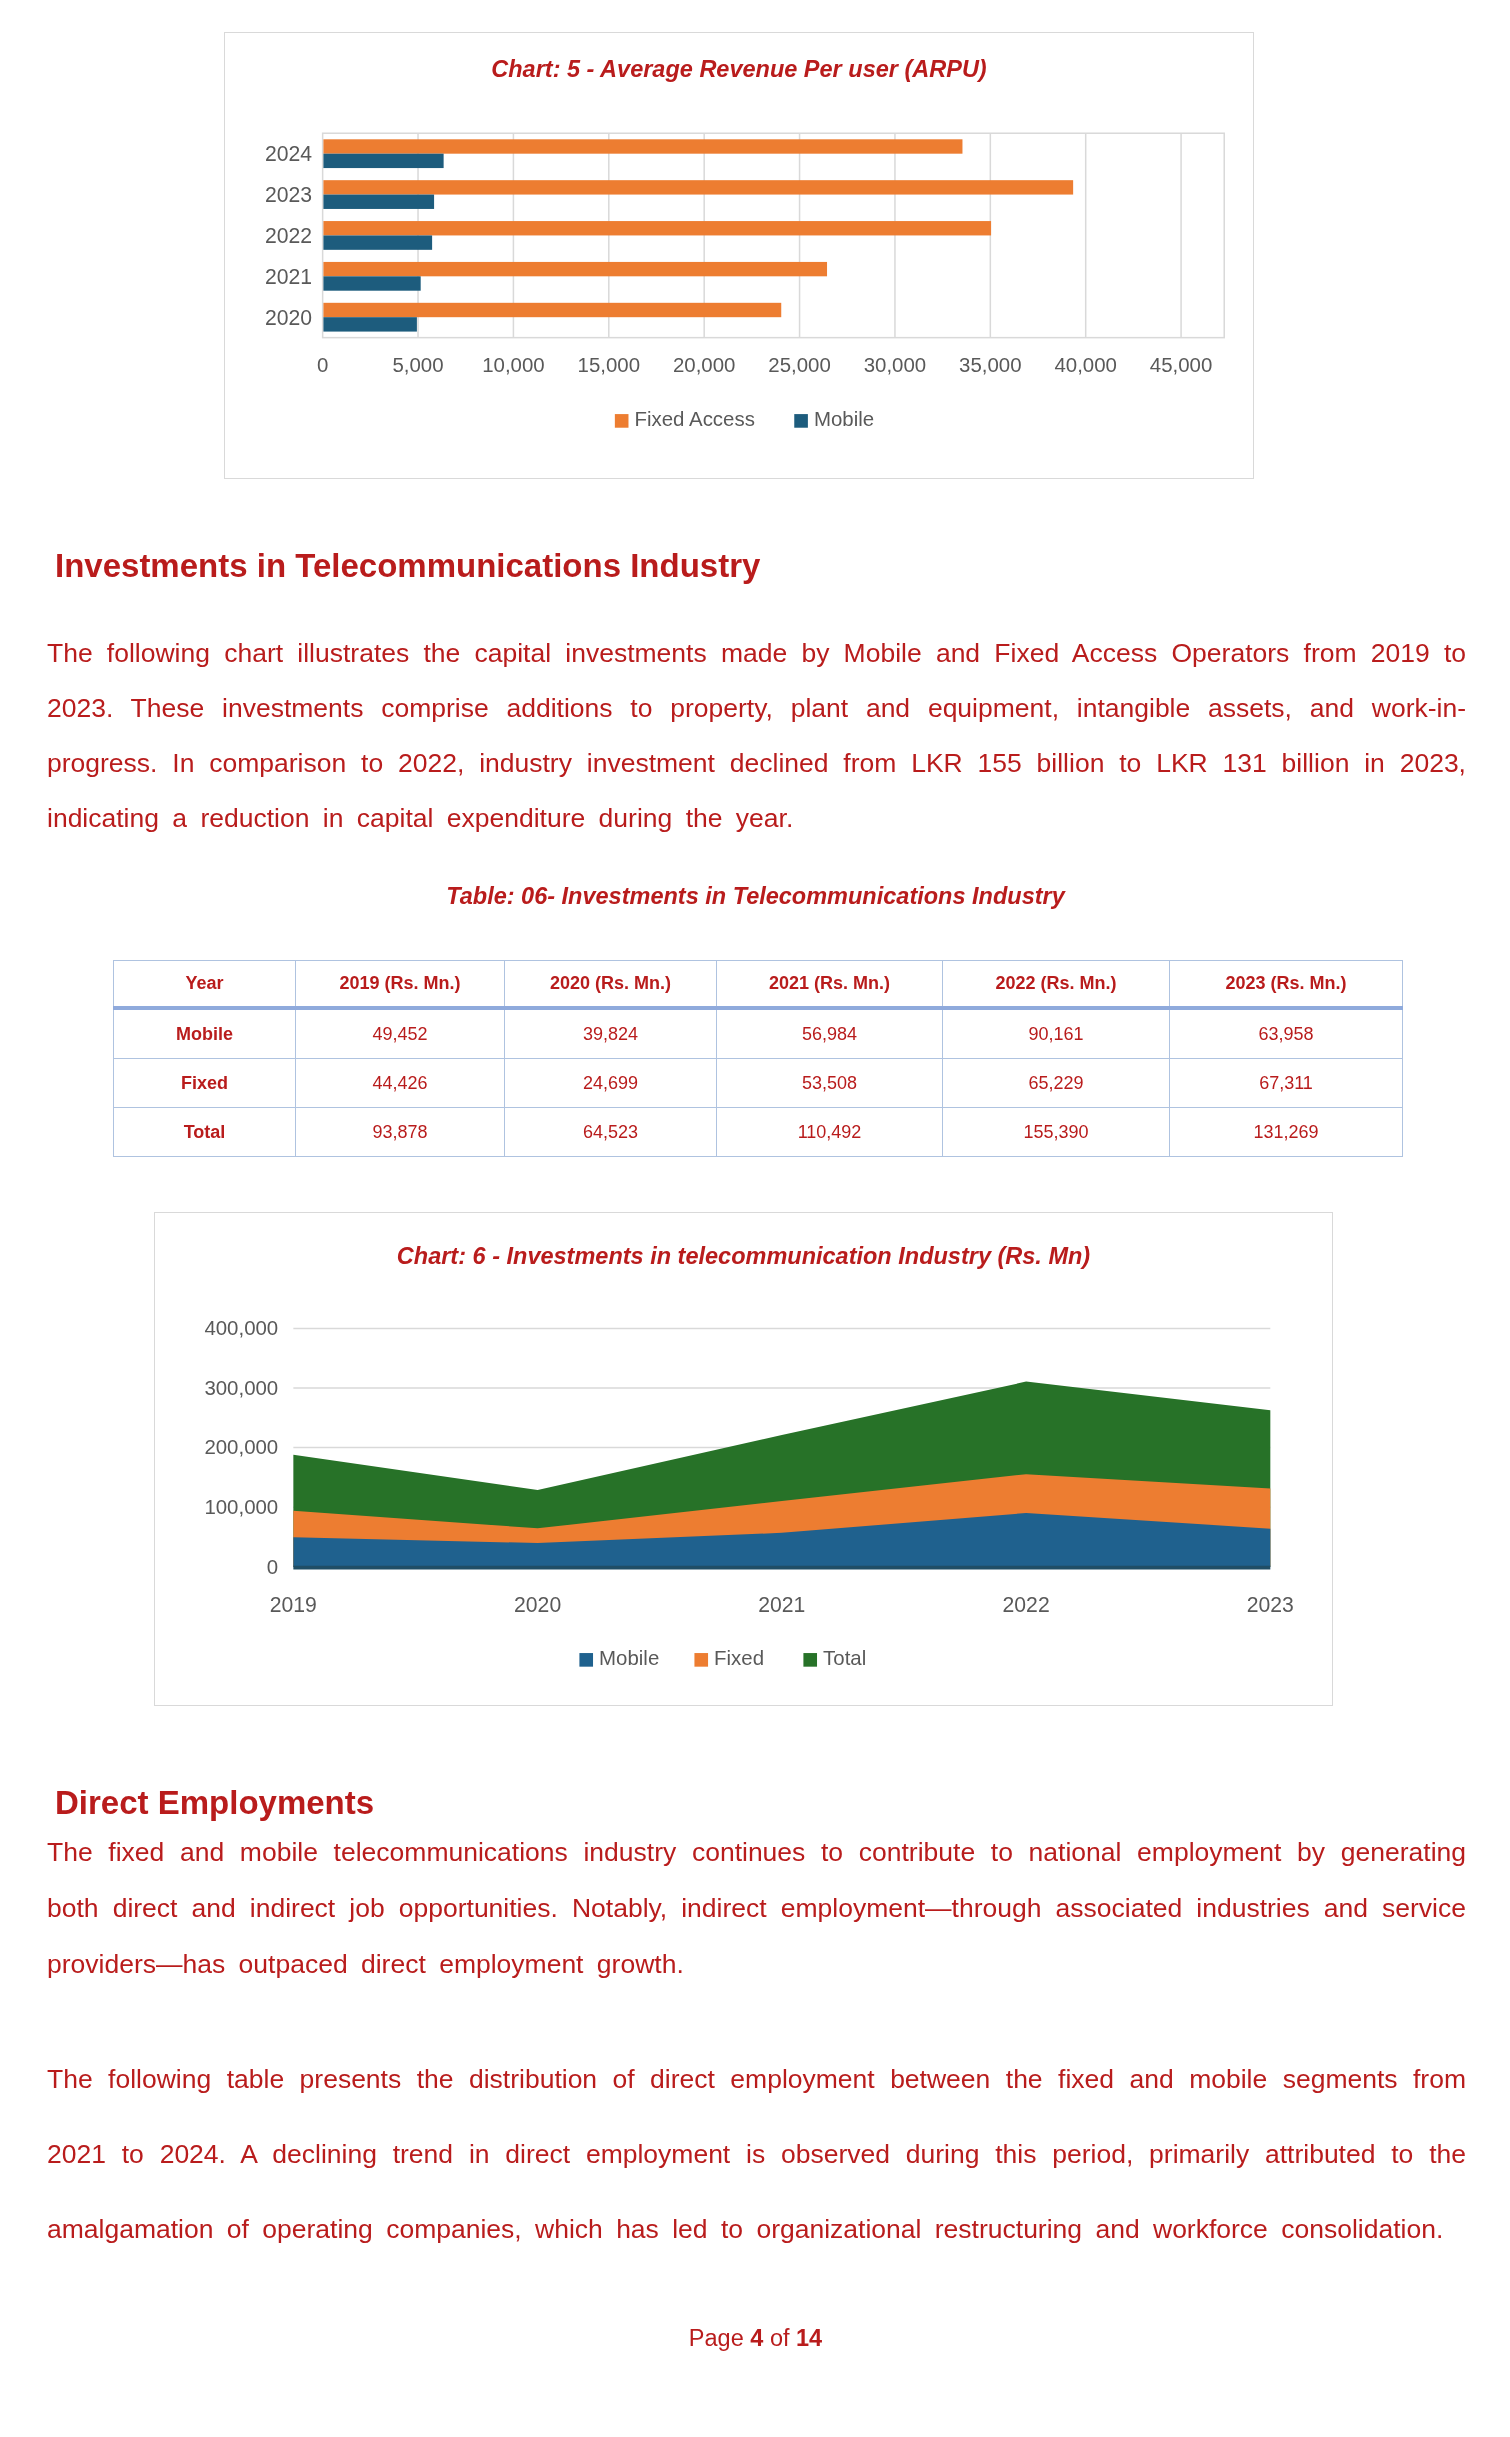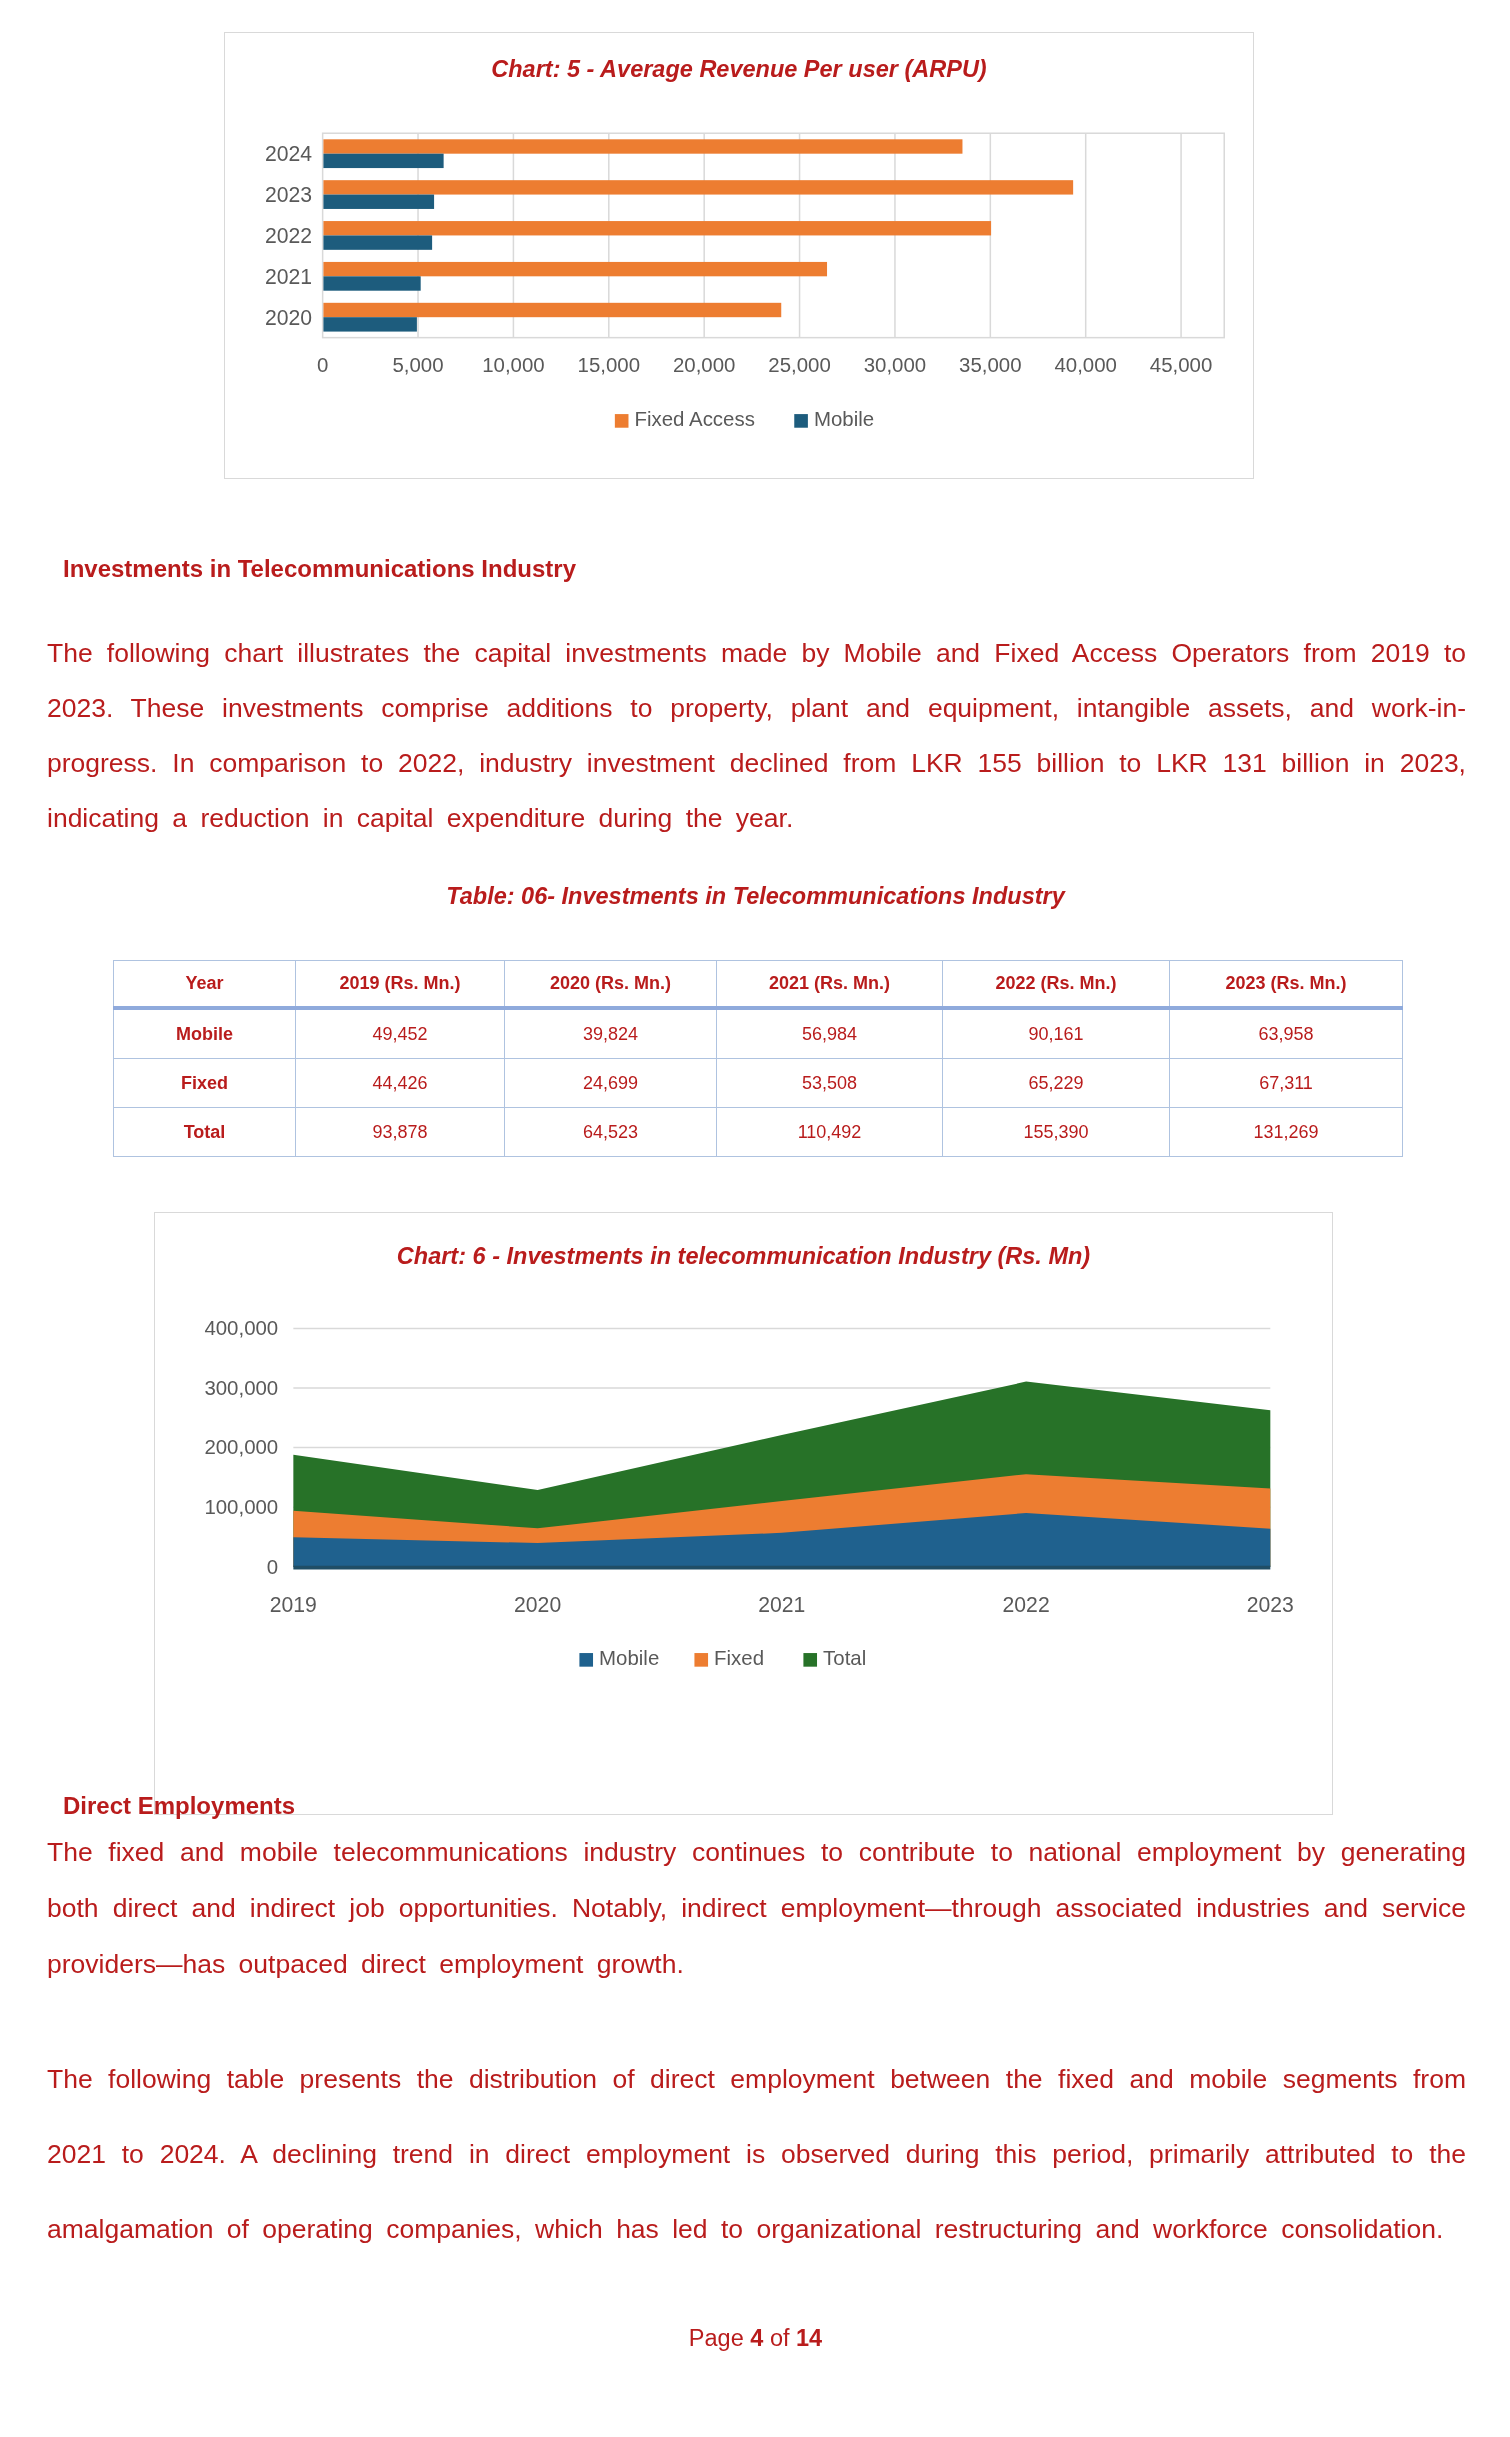--- a/index.html
+++ b/index.html
@@ -1,29 +1,29 @@
 <!DOCTYPE html>
 <html style="font-size:12px"><head>
 <meta charset="utf-8">
 <style>
   html,body{margin:0;padding:0;background:#ffffff;}
   .page{position:relative;width:1511px;height:2438px;background:#ffffff;
         font-family:"Liberation Sans",sans-serif;color:#b91c1c;overflow:hidden;}
 
   .chart-card{position:absolute;background:#fff;border:0.8px solid #D9D9D9;box-sizing:border-box;}
   #chart5-card{left:224px;top:32px;width:1030px;height:447px;}
-  #chart6-card{left:154px;top:1212px;width:1179px;height:603px;}
+  #chart6-card{left:154px;top:1212px;width:1179px;height:494px;}
   .chart-title{text-align:center;font-weight:700;font-style:italic;font-size:23.5px;margin:23px 7.6px 0 7.6px;}
   #chart6-card .chart-title{margin-top:30px;}
   .chart-card svg{position:absolute;left:0;}
   #chart5{top:85px;}
   #chart6{top:70px;}
   svg text{font-family:"Liberation Sans",sans-serif;}
 
-  h2.heading{position:absolute;left:47px;margin:16px;font-size:24px;font-weight:700;}
+  h2.heading{position:absolute;left:47px;margin:8px;font-size:33px;font-weight:700;}
   #heading1{top:539px;}
   #heading2{top:1776px;}
 
   p.body{position:absolute;left:47px;width:1419px;margin:0;font-size:26.5px;line-height:55px;
          text-align:justify;word-spacing:6px;}
   #para1{top:626px;}
   #para2{top:1824px;line-height:56px;}
   #para3{top:2042px;line-height:75px;}
 
   #table-title{position:absolute;top:883px;left:0;width:100%;text-align:center;

